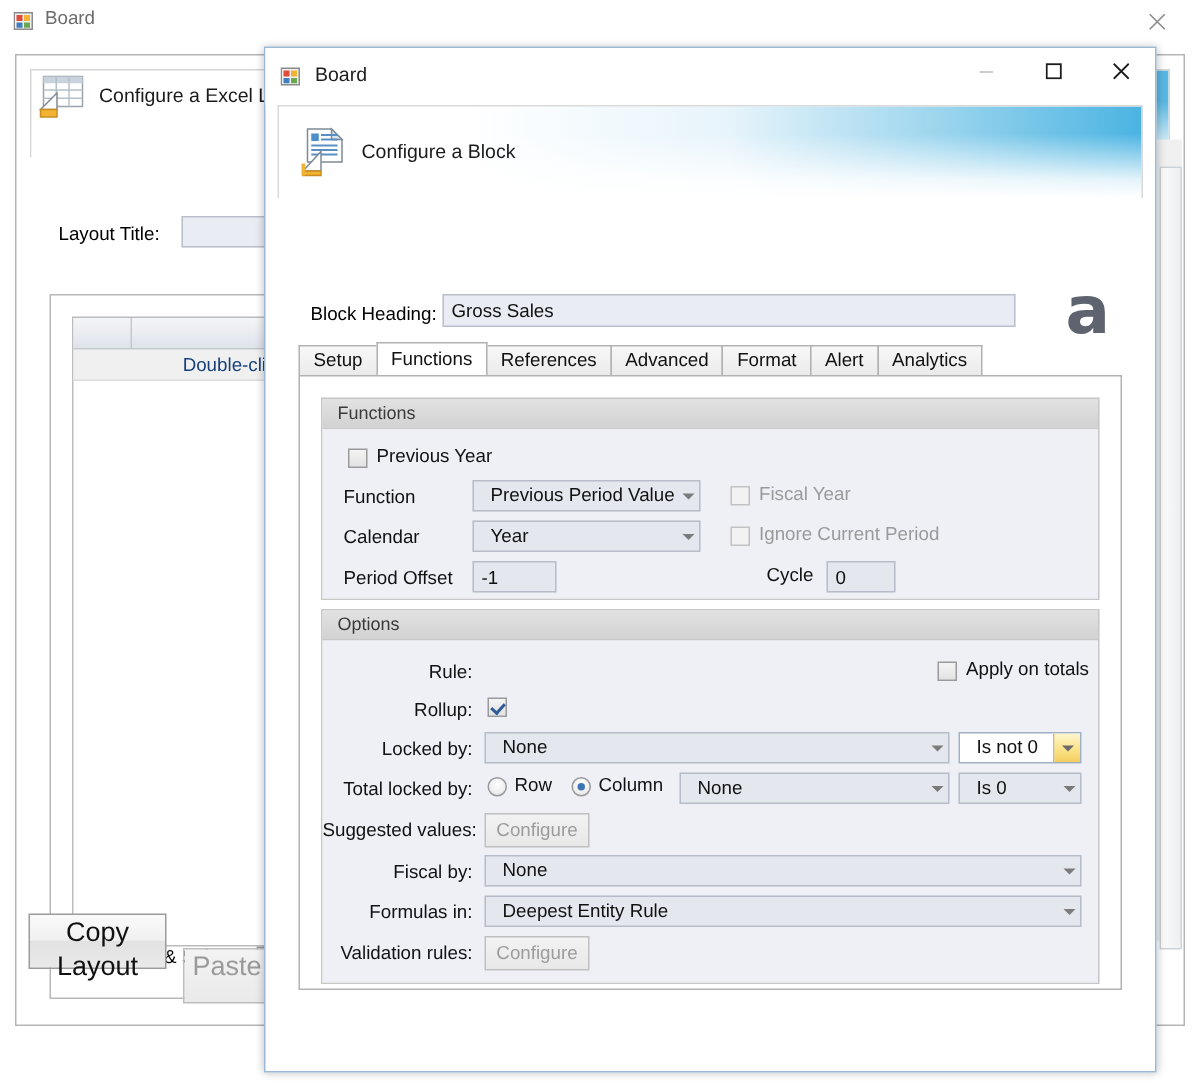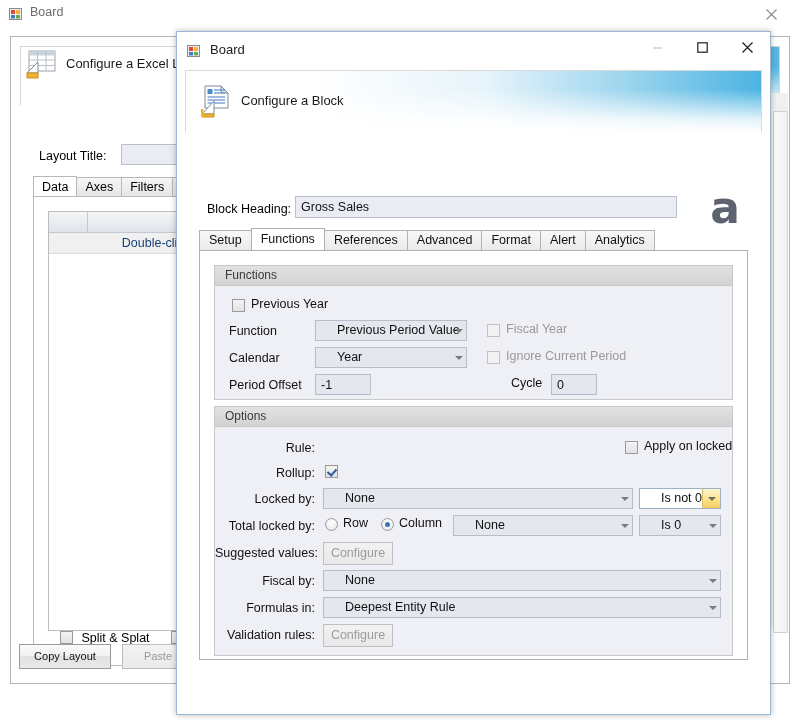--- a/index.html
+++ b/index.html
@@ -84,24 +84,24 @@
   .bg-grid-row {
     height:21px; line-height:21px; background:#f0f0f0;
     border-bottom:1px solid #dcdcdc; text-align:center;
     color:#17407a; font-size:12.5px;
     padding-left:30px; box-sizing:border-box; white-space:nowrap; overflow:hidden;
   }
   .bg-footcheck { position:absolute; left:26px; bottom:20px; font-size:12.5px; }
 
   .bg-bottom-btns { position:absolute; left:8px; bottom:14px; }
   .winbtn {
-    display:inline-block; height:25px; line-height:23px; text-align:center;
+    display:inline-block; height:37px; line-height:23px; text-align:center;
     border:1px solid #9b9b9b; box-sizing:border-box;
     background:linear-gradient(to bottom,#fafafa 0%,#f0f0f0 48%,#e2e2e2 50%,#e9e9e9 100%);
-    font-size:11px; color:#111; margin-right:8px;
+    font-size:18px; color:#111; margin-right:8px;
   }
   .winbtn.disabled { color:#9a9a9a; border-color:#bdbdbd;
     background:linear-gradient(to bottom,#f3f3f3,#eaeaea); }
 
   
   .bg-scroll {
     position:absolute; right:1px; top:56px; width:17px; bottom:56px;
     background:#f0f0f0; border-left:1px solid #e0e0e0;
   }
   .bg-scroll-thumb{
@@ -182,21 +182,21 @@
   .gb-inner { position:relative; background:#eef0f6; height:calc(100% - 20px); }
 
   
   .lbl { position:absolute; font-size:12.5px; color:#111; white-space:nowrap; }
   .lbl.dim { color:#9a9a9a; }
   .lbl.r { text-align:right; }
 
   .combo {
     position:absolute; height:21px; box-sizing:border-box;
     background:#e4e7ee; border:1px solid #b7bdc8;
-    font-size:12.5px; color:#111; line-height:19px; padding-left:21px;
+    font-size:12.5px; color:#111; line-height:19px; padding-left:11px;
     white-space:nowrap; overflow:hidden;
   }
   .combo .arw {
     position:absolute; right:3px; top:50%; margin-top:-2px;
     width:0;height:0;border-left:4px solid transparent;border-right:4px solid transparent;
     border-top:4px solid #7b7b7b;
   }
   .combo.white { background:#ffffff; border:1px solid #9fb0c2; }
   .combo.white .arwbtn {
     position:absolute; right:0; top:0; bottom:0; width:17px;
@@ -289,26 +289,20 @@
         </g>
         <path d="M2 24 L13 13 L13 24 Z" fill="#ffffff" stroke="#7f8b96"></path>
         <rect x="2" y="24" width="11" height="5" fill="#f2b233" stroke="#c98f1e"></rect>
       </svg>
     </span>
     <span class="bg-banner-title">Configure a Excel Layout</span>
 
     <span class="bg-layout-label">Layout Title:</span>
     <input class="bg-layout-input" value="" style="">
 
-    <div class="bg-tabs">
-      <div class="bg-tab active">Data</div>
-      <div class="bg-tab">Axes</div>
-      <div class="bg-tab">Filters</div>
-      <div class="bg-tab">Prope</div>
-    </div>
 
     <div class="bg-tabpage">
       <div class="bg-grid">
         <div class="bg-grid-head">
           <span class="sep"></span>
           <span class="ctext">Co</span>
         </div>
         <div class="bg-grid-row">Double-click here to</div>
       </div>
       <div class="bg-footcheck">
@@ -431,21 +425,21 @@
             <input class="textbox" style="left: 336px; top: 88px; width: 46px;" value="0">
           </div>
         </div>
 
         <div class="groupbox" style="left:14px; top:155px; right:14px; height:250px;">
           <div class="gb-header">Options</div>
           <div class="gb-inner">
 
             <span class="lbl r" style="left:0; width:100px; top:14px;">Rule:</span>
             <span class="cb" style="left:410px; top:14px;"></span>
-            <span class="lbl" style="left:429px; top:12px;">Apply on locked</span>
+            <span class="lbl" style="left:429px; top:12px;">Apply on totals</span>
 
             <span class="lbl r" style="left:0; width:100px; top:39px;">Rollup:</span>
             <span class="cb checked" style="left:110px; top:38px;"></span>
 
             <span class="lbl r" style="left:0; width:100px; top:65px;">Locked by:</span>
             <div class="combo" style="left:108px; top:61px; width:310px;">
               <span>None</span>
               <i class="arw"></i>
             </div>
             <div class="combo white" style="left:424px; top:61px; width:82px;">

